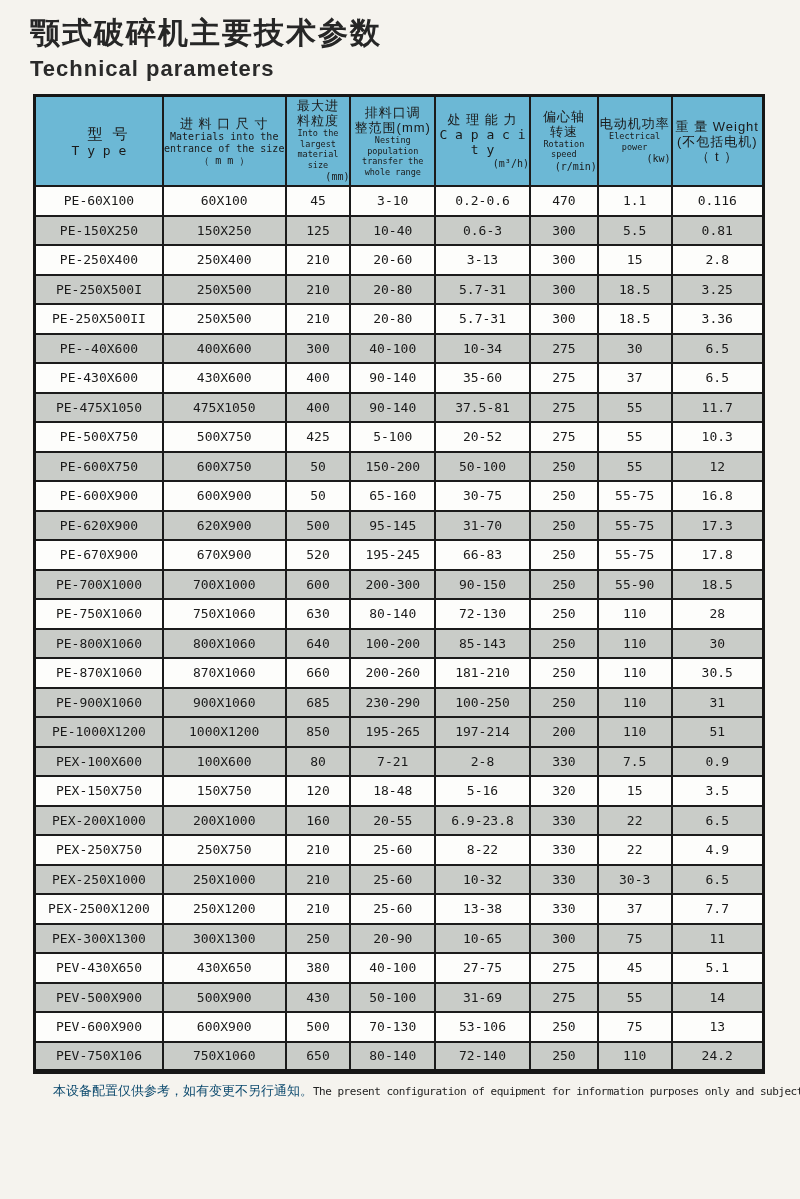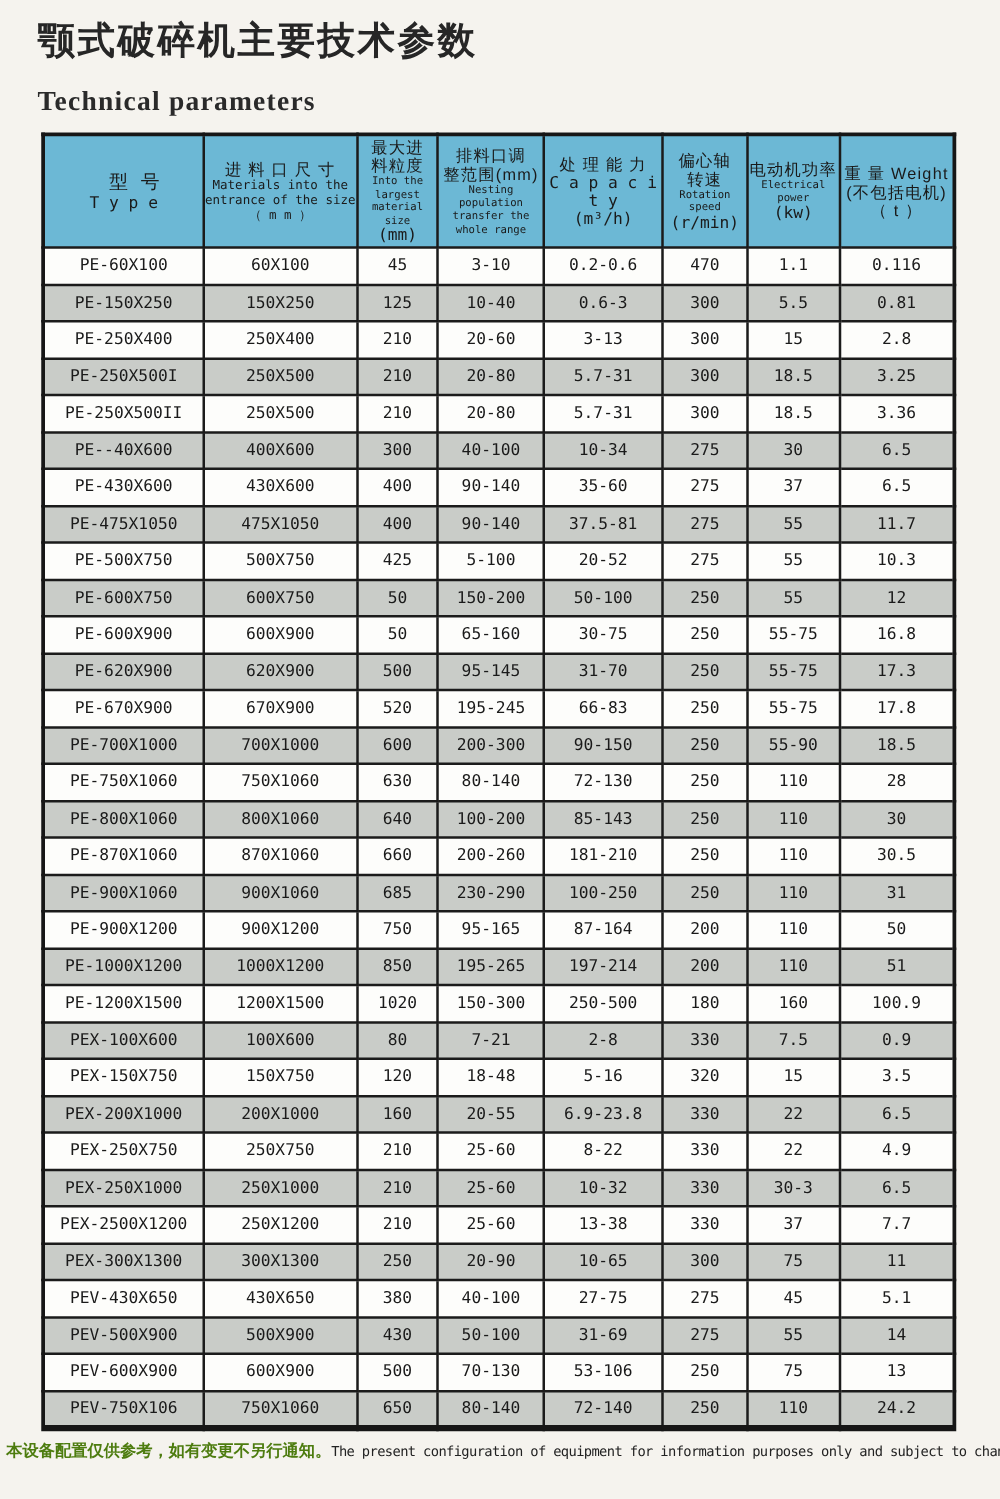--- a/index.html
+++ b/index.html
@@ -6,34 +6,34 @@
   html, body {
     width: 800px; height: 1199px;
     overflow: hidden;
     background: #f5f3ee;
     font-family: "Liberation Sans", sans-serif;
     color: #1a1a1a;
   }
   .page { width: 800px; height: 1199px; position: relative; }
 
   .page-title {
-    margin: 14px 0 16px 30px;
+    margin: 14px 0 4px 30px;
     font-size: 30px; line-height: 38px;
     font-weight: 900;
     letter-spacing: 2px;
     color: #262626;
     font-family: "DejaVu Sans", sans-serif;
   }
   .page-subtitle {
     margin: 0 0 12px 30px;
     font-size: 22px; line-height: 26px;
     font-weight: bold;
     letter-spacing: 1px;
     color: #2a2a2a;
-    font-family: Liberation Serif, serif;
+    font-family: Liberation Sans, sans-serif;
   }
 
   table.params {
     margin: 10px 0 0 33px;
     width: 732px;
     border-collapse: collapse;
     table-layout: fixed;
     border: 3px solid #161616;
     border-bottom-width: 5px;
     background: #fdfdfb;
@@ -56,38 +56,39 @@
     background: #6cb8d5;
     height: 64px;
     font-weight: normal;
     padding: 1px 0;
   }
   thead th .l1 { font-size: 15px; line-height: 19px; letter-spacing: 3px; padding-left: 20px; }
   thead th .l2 { font-size: 13px; line-height: 15px; letter-spacing: 1px; }
   thead th .e1 { font-size: 13px; line-height: 15px; font-family: "DejaVu Sans Mono", monospace; text-align: center; }
   thead th .e2 { font-size: 10px; line-height: 12px; font-family: "DejaVu Sans Mono", monospace; }
   thead th .e3 { font-size: 8.5px; line-height: 10.5px; font-family: "DejaVu Sans Mono", monospace; }
-  thead th .u  { font-size: 13px; line-height: 14px; font-family: "DejaVu Sans Mono", monospace; }
+  thead th .u  { font-size: 10px; line-height: 14px; font-family: "DejaVu Sans Mono", monospace; text-align: right; }
 
   tbody td {
     height: 29.5px;
     font-size: 13px;
     font-family: "DejaVu Sans Mono", monospace;
     background: #fdfdfb;
   }
   tbody tr.alt td { background: #c9ccc8; }
 
   .footer-note {
     margin: 7px 0 0 5px;
     white-space: nowrap;
   }
   .footer-note .zh {
     font-size: 13px;
-    font-weight: bold;
-    color: #4d7c0f;
+    font-weight: normal;
+    color: #0c4a6e;
+    margin-left: 48px;
   }
   .footer-note .en {
     font-size: 11px;
     color: #222;
     font-family: "DejaVu Sans Mono", monospace;
     letter-spacing: -0.5px;
   }
 </style>
 </head>
 <body>
@@ -331,49 +332,29 @@
         <tr class="alt">
           <td>PE-900X1060</td>
           <td>900X1060</td>
           <td>685</td>
           <td>230-290</td>
           <td>100-250</td>
           <td>250</td>
           <td>110</td>
           <td>31</td>
         </tr>
-        <tr>
-          <td>PE-900X1200</td>
-          <td>900X1200</td>
-          <td>750</td>
-          <td>95-165</td>
-          <td>87-164</td>
-          <td>200</td>
-          <td>110</td>
-          <td>50</td>
-        </tr>
         <tr class="alt">
           <td>PE-1000X1200</td>
           <td>1000X1200</td>
           <td>850</td>
           <td>195-265</td>
           <td>197-214</td>
           <td>200</td>
           <td>110</td>
           <td>51</td>
-        </tr>
-        <tr>
-          <td>PE-1200X1500</td>
-          <td>1200X1500</td>
-          <td>1020</td>
-          <td>150-300</td>
-          <td>250-500</td>
-          <td>180</td>
-          <td>160</td>
-          <td>100.9</td>
         </tr>
         <tr class="alt">
           <td>PEX-100X600</td>
           <td>100X600</td>
           <td>80</td>
           <td>7-21</td>
           <td>2-8</td>
           <td>330</td>
           <td>7.5</td>
           <td>0.9</td>

